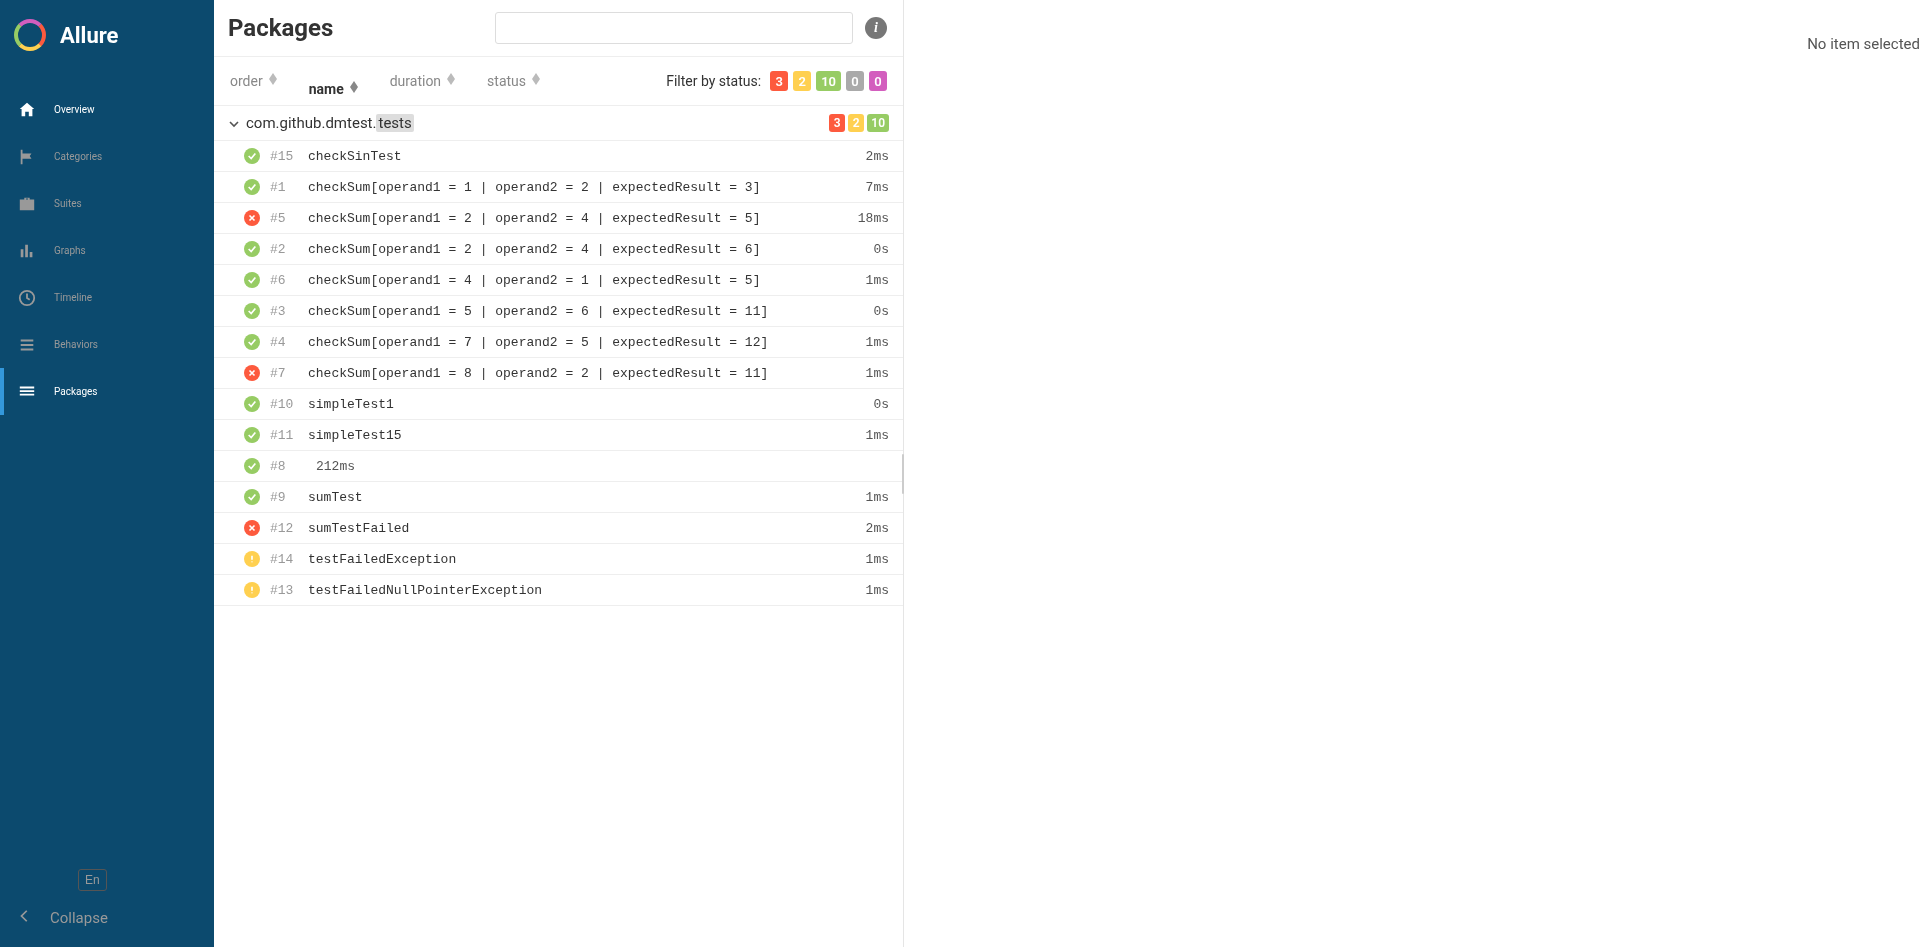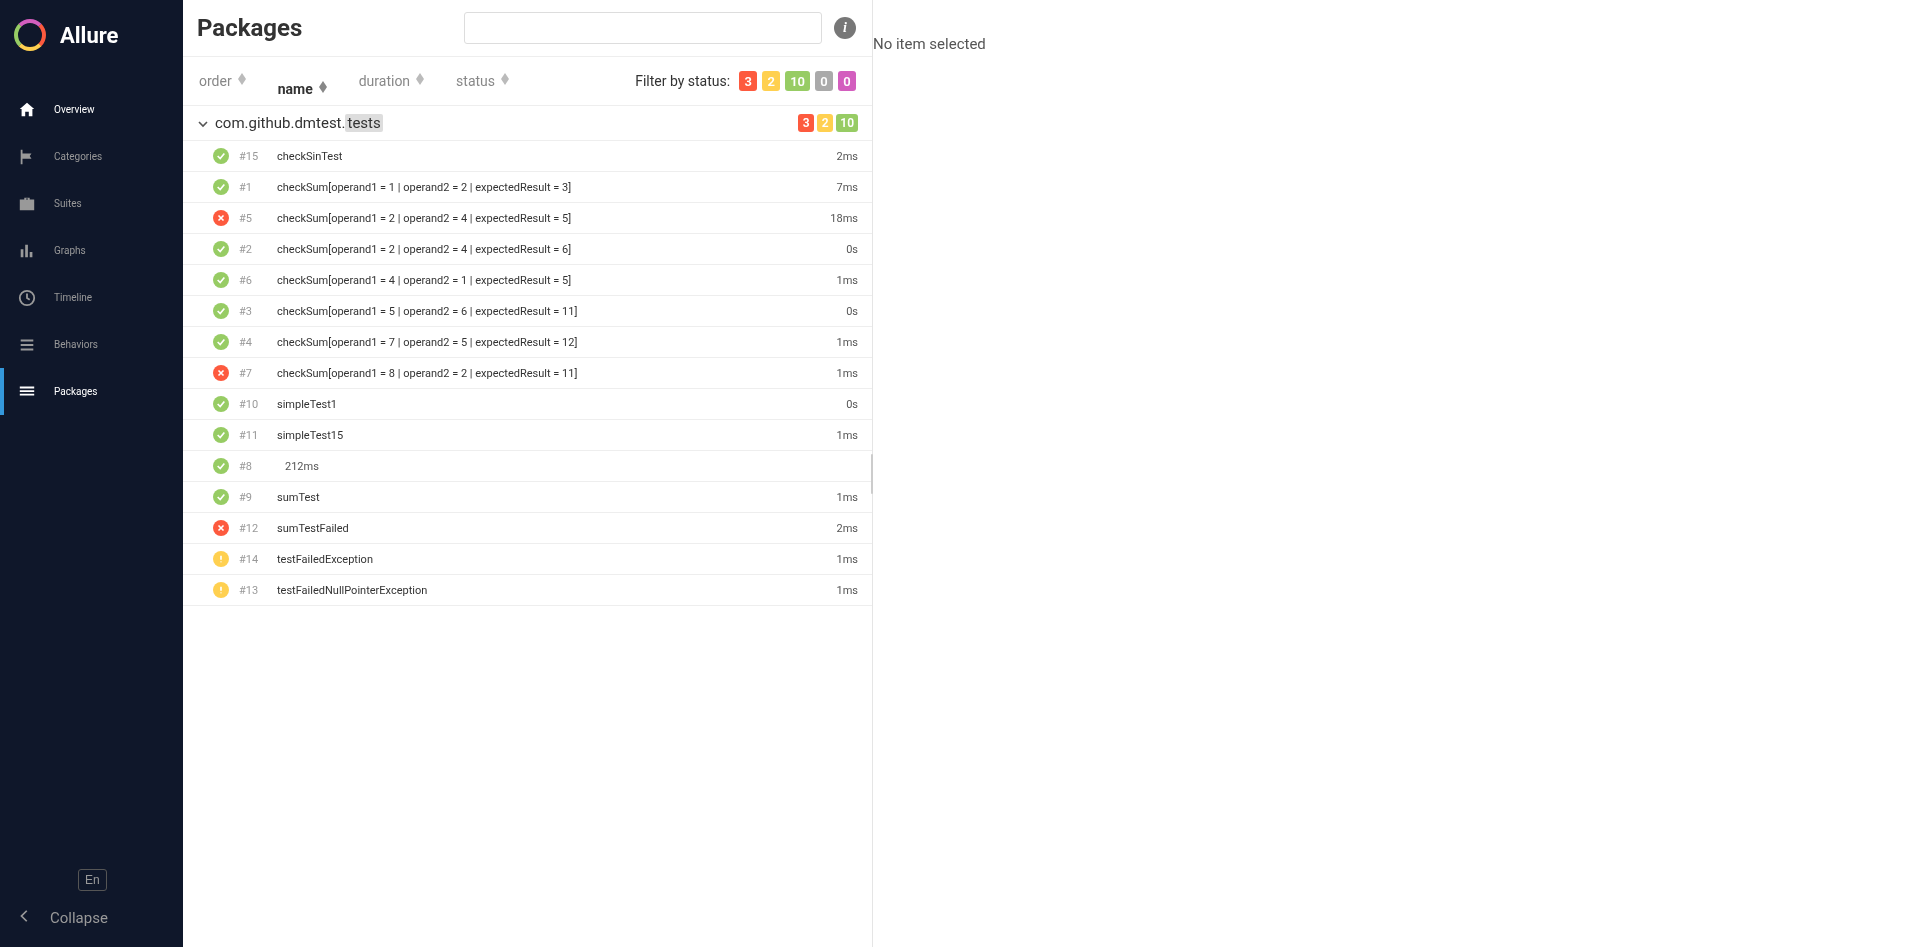--- a/index.html
+++ b/index.html
@@ -1,40 +1,40 @@
 <!DOCTYPE html>
 <html><head>
 <meta charset="utf-8">
 <style>
 * { margin: 0; padding: 0; box-sizing: border-box; }
 body { font-family: -apple-system, BlinkMacSystemFont, "Segoe UI", Roboto, Helvetica, Arial, sans-serif; font-size: 14px; color: #333; background: #fff; overflow: hidden; }
 
 .app { display: flex; height: 100vh; width: 100vw; }
 
 
-.sidebar { width: 183px; background: #0f172a; color: #999; display: flex; flex-direction: column; flex-shrink: 0; }
+.sidebar { width: 214px; background: #0c4a6e; color: #999; display: flex; flex-direction: column; flex-shrink: 0; }
 .sidebar-brand { height: 70px; display: flex; align-items: center; padding: 0 14px; gap: 14px; }
 .brand-logo { width: 32px; height: 32px; }
 .brand-text { color: #fff; font-weight: 700; font-size: 22px; }
 .sidebar-nav { flex: 1; padding-top: 16px; }
 .nav-item { display: flex; align-items: center; height: 47px; padding: 0 18px; gap: 18px; cursor: pointer; color: #999; font-size: 10px; }
 .nav-item.active { color: #fff; position: relative; }
 .nav-item.active::before { content: ""; position: absolute; left: 0; top: 0; bottom: 0; width: 4px; background: #3498db; }
 .nav-item .nav-icon { width: 18px; height: 18px; display: flex; align-items: center; justify-content: center; flex-shrink: 0; }
 .nav-item .nav-icon svg { width: 18px; height: 18px; fill: currentColor; }
 .nav-item:first-child { color: #fff; }
 .sidebar-footer { padding: 10px 18px 20px; }
 .lang-btn { border: 1px solid #555; color: #999; background: transparent; padding: 3px 6px; font-size: 12px; border-radius: 3px; margin-left: 60px; margin-bottom: 18px; display: inline-block; cursor: pointer; }
 .collapse-row { display: flex; align-items: center; gap: 18px; color: #999; cursor: pointer; font-size: 15px; }
 .collapse-row svg { width: 14px; height: 14px; fill: currentColor; }
 
 
 .main { flex: 1; display: flex; min-width: 0; }
 .list-panel { width: 690px; border-right: 1px solid #e5e5e5; display: flex; flex-direction: column; position: relative; }
-.detail-panel { flex: 1; display: flex; align-items: flex-start; justify-content: flex-start; padding-top: 35px; color: #555; font-size: 15px; }
+.detail-panel { flex: 1; display: flex; align-items: flex-start; justify-content: flex-end; padding-top: 35px; color: #555; font-size: 15px; }
 
 
 .panel-header { display: flex; align-items: center; padding: 12px 16px 12px 14px; gap: 12px; }
 .page-title { font-size: 24px; font-weight: 700; flex: 1; }
 .search-box { width: 358px; height: 32px; border: 1px solid #ddd; border-radius: 3px; padding: 0 8px; font-size: 14px; }
 .info-circle { width: 22px; height: 22px; border-radius: 50%; background: #777; color: #fff; display: flex; align-items: center; justify-content: center; font-style: italic; font-weight: 700; font-family: Georgia, serif; font-size: 14px; cursor: pointer; }
 
 
 .sort-row { display: flex; align-items: center; padding: 8px 16px; border-top: 1px solid #eee; border-bottom: 1px solid #eee; font-size: 14px; color: #888; gap: 4px; }
 .sort-col { display: flex; align-items: flex-start; gap: 6px; cursor: pointer; }
@@ -54,21 +54,21 @@
 
 
 .tree { flex: 1; overflow-y: auto; }
 .tree-group { display: flex; align-items: center; padding: 8px 14px; cursor: pointer; border-bottom: 1px solid #eee; }
 .tree-group .chev { width: 12px; height: 12px; margin-right: 6px; }
 .tree-group .chev svg { width: 12px; height: 12px; fill: #555; }
 .group-name { flex: 1; font-size: 15px; color: #333; }
 .group-hl { background: #ddd; padding: 0 2px; border-radius: 2px; text-align: center; }
 .group-badges { display: flex; gap: 2px; }
 
-.test-row { display: flex; align-items: center; padding: 7px 14px 7px 30px; border-bottom: 1px solid #eee; cursor: pointer; font-size: 11px; }
+.test-row { display: flex; align-items: center; padding: 7px 14px 7px 30px; border-bottom: 1px solid #eee; cursor: pointer; font-size: 13px; font-family: Liberation Mono, monospace; }
 .status-icon { width: 16px; height: 16px; border-radius: 50%; flex-shrink: 0; display: flex; align-items: center; justify-content: center; margin-right: 10px; }
 .status-icon svg { width: 10px; height: 10px; fill: #fff; }
 .status-icon.passed { background: #97cc64; }
 .status-icon.failed { background: #fd5a3e; }
 .status-icon.broken { background: #ffd050; }
 .test-id { color: #999; margin-right: 8px; min-width: 30px; }
 .test-name { flex: 1; color: #333; white-space: nowrap; overflow: hidden; text-overflow: ellipsis; }
 .test-dur { color: #555; margin-left: 8px; }
 
 .splitter { position: absolute; right: -4px; top: 0; bottom: 0; width: 8px; cursor: col-resize; }

